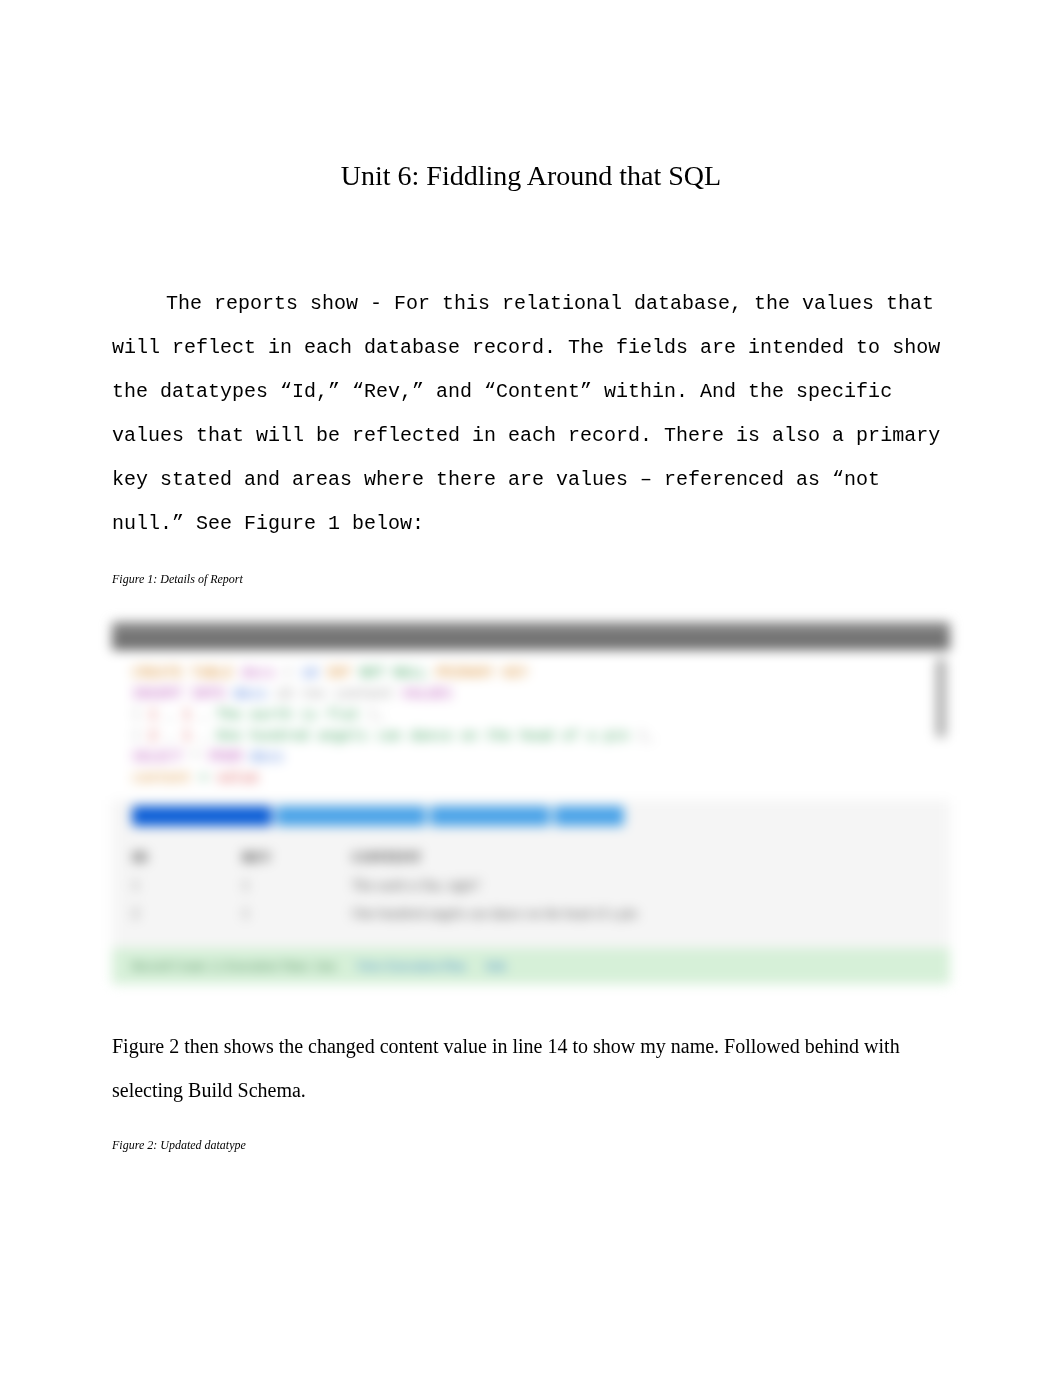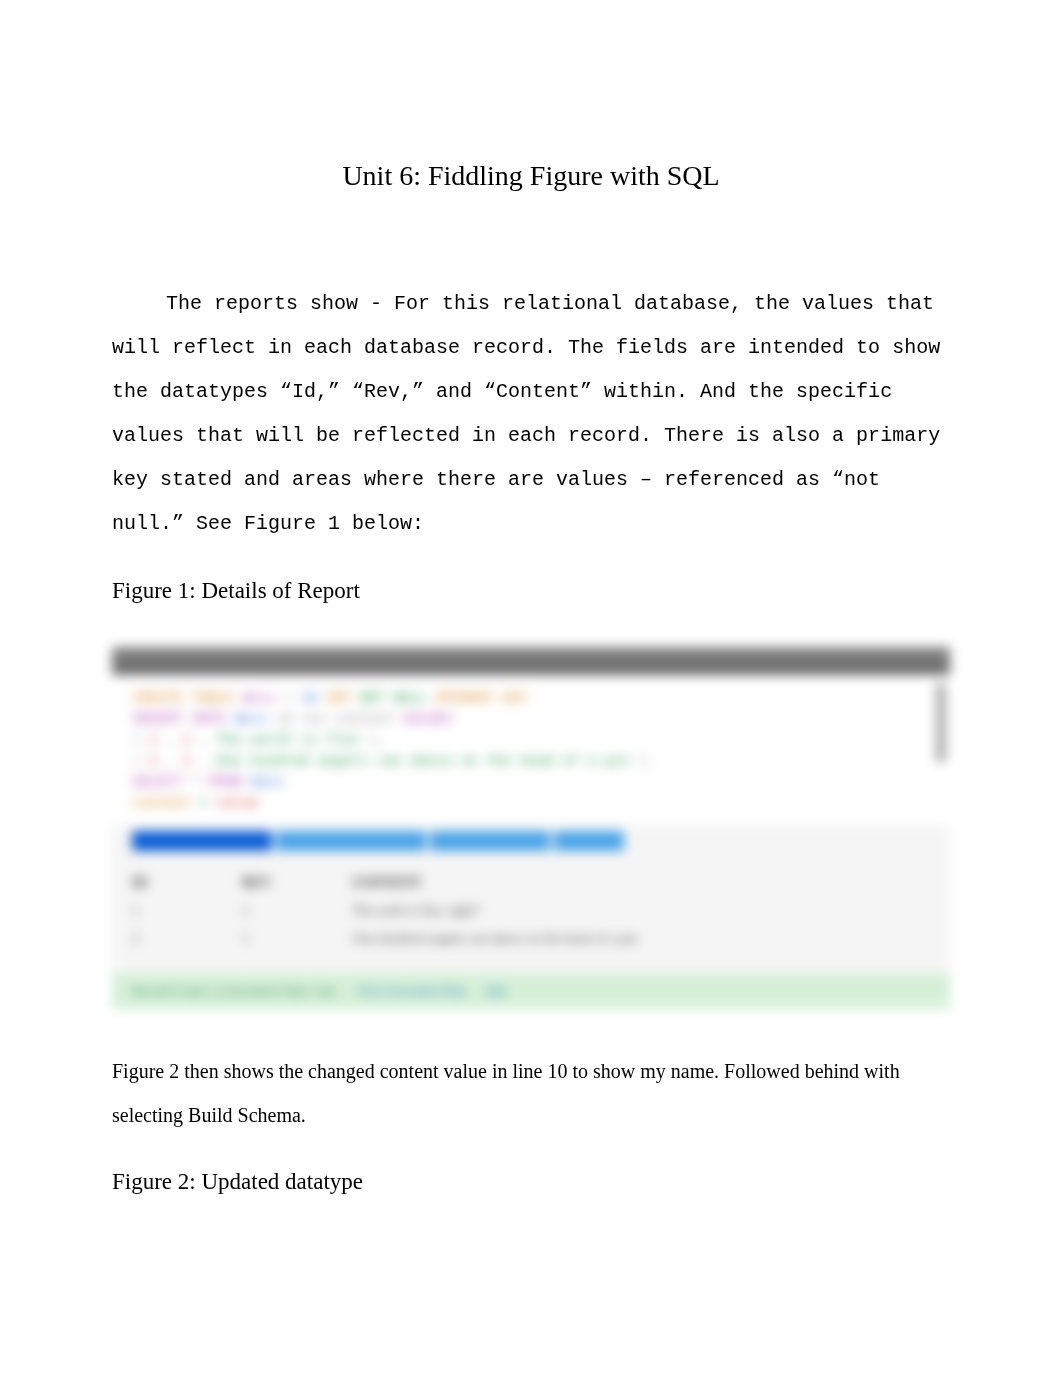--- a/index.html
+++ b/index.html
@@ -24,24 +24,25 @@
     .body-text {
       font-size: 20px;
       line-height: 2.2;
       margin-bottom: 20px;
     }
     .indent {
       text-indent: 54px;
       font-family: Liberation Mono, monospace;
     }
     .figure-label {
-      font-size: 23px;
+      font-size: 12px;
       line-height: 2.2;
       margin-top: 10px;
       margin-bottom: 30px;
+      font-style: italic;
     }
     .figure-container {
       width: 100%;
       margin: 10px 0 40px 0;
       filter: blur(6px);
       background: #f5f5f5;
       border-radius: 2px;
       overflow: hidden;
     }
     .fig-header {
@@ -112,21 +113,21 @@
       gap: 20px;
       font-size: 13px;
       color: #3a7a4a;
       align-items: center;
     }
     .fig-foot-link { color: #2a7ac8; }
   </style>
 </head>
 <body>
 
-<h1 class="title">Unit 6: Fiddling Figure with SQL</h1>
+<h1 class="title">Unit 6: Fiddling Around that SQL</h1>
 
 <p class="body-text indent">The reports show - For this relational database, the values that will reflect in each database record. The fields are intended to show the datatypes “Id,” “Rev,” and “Content” within. And the specific values that will be reflected in each record. There is also a primary key stated and areas where there are values – referenced as “not null.” See Figure 1 below:</p>
 
 <p class="figure-label">Figure 1: Details of Report</p>
 
 <div class="figure-container">
   <div class="fig-header"></div>
   <div class="fig-code-area">
     <div class="scrollbar"></div>
     <div class="code-line">
@@ -199,15 +200,15 @@
       <span class="fig-col3">One hundred angels can dance on the head of a pin</span>
     </div>
   </div>
   <div class="fig-footer">
     <span>Record Count: 2; Execution Time: 1ms</span>
     <span class="fig-foot-link">View Execution Plan</span>
     <span class="fig-foot-link">link</span>
   </div>
 </div>
 
-<p class="body-text">Figure 2 then shows the changed content value in line 10 to show my name. Followed behind with selecting Build Schema.</p>
+<p class="body-text">Figure 2 then shows the changed content value in line 14 to show my name. Followed behind with selecting Build Schema.</p>
 
 <p class="figure-label">Figure 2: Updated datatype</p>
 
 </body></html>

